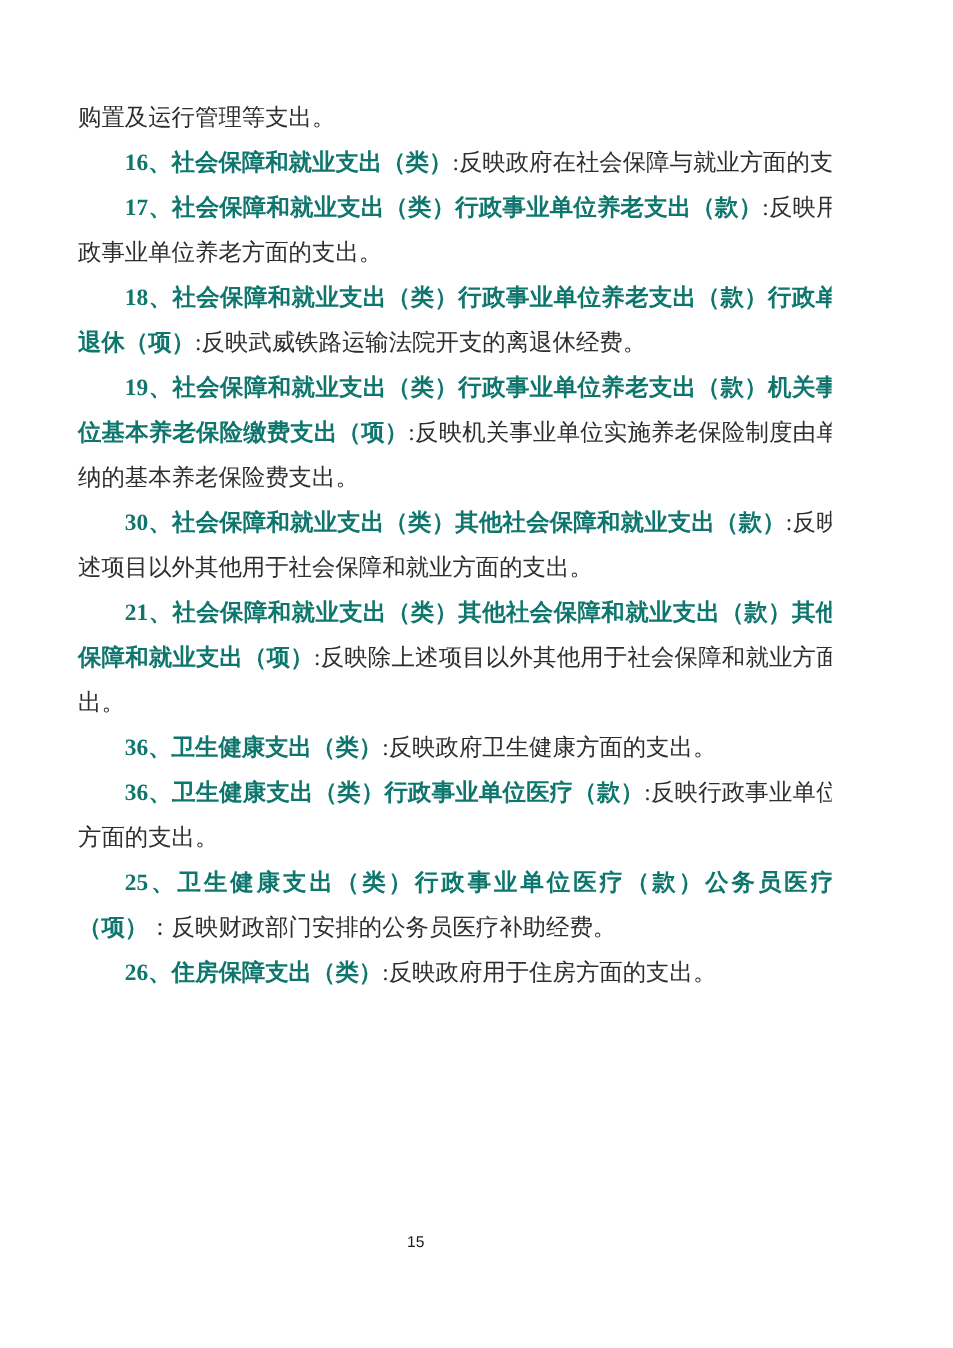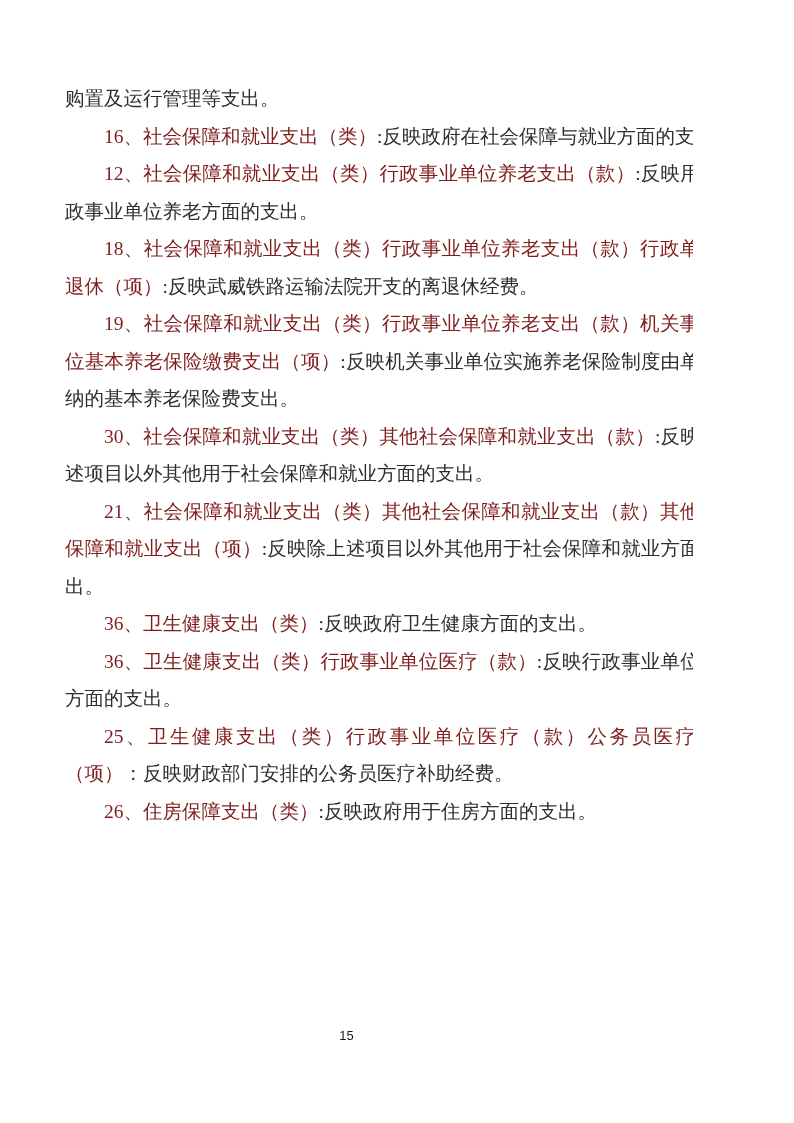--- a/index.html
+++ b/index.html
@@ -28,22 +28,22 @@
   }
   .para {
     margin: 0;
     padding: 0;
     text-indent: 2em;
   }
   .para.continuation {
     text-indent: 0;
   }
   .lead {
-    font-weight: normal;
-    color: #7f1d1d;
+    font-weight: bold;
+    color: #0f766e;
   }
   .body-text {
     font-weight: normal;
     color: #2e2e2e;
   }
   .footer {
     position: absolute;
     left: 0;
     right: 0;
     top: 1026px;
@@ -55,21 +55,21 @@
     color: #1a1a1a;
   }
 </style>
 </head>
 <body>
 
 <div class="page">
   <div class="doc-body" id="doc-body">
       <p class="para continuation"><span class="body-text">购置及运行管理等支出。</span></p>
       <p class="para"><span class="lead">16、社会保障和就业支出（类）</span><span class="body-text">:反映政府在社会保障与就业方面的支出。</span></p>
-      <p class="para"><span class="lead">12、社会保障和就业支出（类）行政事业单位养老支出（款）</span><span class="body-text">:反映用于行政事业单位养老方面的支出。</span></p>
+      <p class="para"><span class="lead">17、社会保障和就业支出（类）行政事业单位养老支出（款）</span><span class="body-text">:反映用于行政事业单位养老方面的支出。</span></p>
       <p class="para"><span class="lead">18、社会保障和就业支出（类）行政事业单位养老支出（款）行政单位离退休（项）</span><span class="body-text">:反映武威铁路运输法院开支的离退休经费。</span></p>
       <p class="para"><span class="lead">19、社会保障和就业支出（类）行政事业单位养老支出（款）机关事业单位基本养老保险缴费支出（项）</span><span class="body-text">:反映机关事业单位实施养老保险制度由单位缴纳的基本养老保险费支出。</span></p>
       <p class="para"><span class="lead">30、社会保障和就业支出（类）其他社会保障和就业支出（款）</span><span class="body-text">:反映除上述项目以外其他用于社会保障和就业方面的支出。</span></p>
       <p class="para"><span class="lead">21、社会保障和就业支出（类）其他社会保障和就业支出（款）其他社会保障和就业支出（项）</span><span class="body-text">:反映除上述项目以外其他用于社会保障和就业方面的支出。</span></p>
       <p class="para"><span class="lead">36、卫生健康支出（类）</span><span class="body-text">:反映政府卫生健康方面的支出。</span></p>
       <p class="para"><span class="lead">36、卫生健康支出（类）行政事业单位医疗（款）</span><span class="body-text">:反映行政事业单位医疗方面的支出。</span></p>
       <p class="para"><span class="lead">25、卫生健康支出（类）行政事业单位医疗（款）公务员医疗补助（项）</span><span class="body-text">：反映财政部门安排的公务员医疗补助经费。</span></p>
       <p class="para"><span class="lead">26、住房保障支出（类）</span><span class="body-text">:反映政府用于住房方面的支出。</span></p>
     </div>
   <div class="footer">

